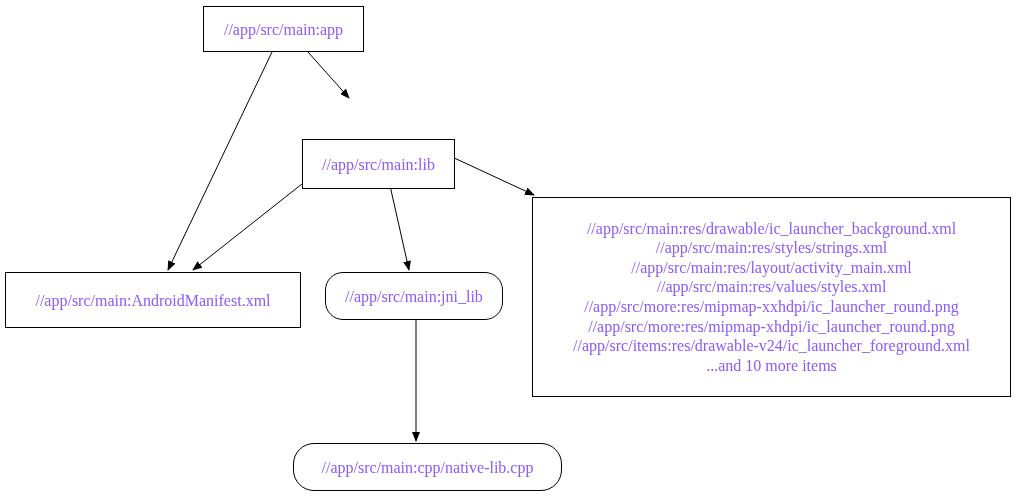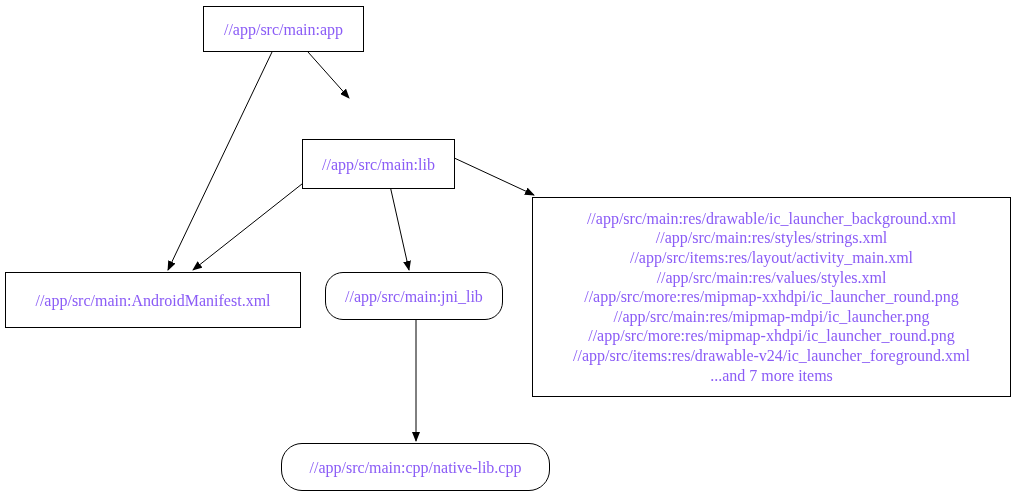--- a/index.html
+++ b/index.html
@@ -39,21 +39,21 @@
   .node.multiline {
     flex-direction: column;
     line-height: 19.6px;
     font-size: 16px;
   }
   #node-app            { left: 203px; top: 6px;   width: 161px; height: 46px; }
   #node-lib            { left: 302px; top: 100px; width: 153px; height: 50px; margin-top: 39px; }
   #node-manifest       { left: 5px;   top: 272px; width: 296px; height: 56px; }
   #node-jni-lib        { left: 325px; top: 272px; width: 178px; height: 48px; border-radius: 18px; }
   #node-resources      { left: 532px; top: 197px; width: 479px; height: 200px; }
-  #node-native-lib-cpp { left: 281px; top: 443px; width: 269px; height: 48px; border-radius: 21px; }
+  #node-native-lib-cpp { left: 293px; top: 443px; width: 269px; height: 48px; border-radius: 21px; }
   .edge {
     stroke: #000000;
     stroke-width: 1;
     fill: none;
   }
 </style>
 </head>
 <body>
 
 <div id="canvas">
@@ -84,26 +84,25 @@
     <span>//app/src/main:AndroidManifest.xml</span>
   </div>
 
   <div class="node" id="node-jni-lib">
     <span>//app/src/main:jni_lib</span>
   </div>
 
   <div class="node multiline" id="node-resources">
     <span>//app/src/main:res/drawable/ic_launcher_background.xml</span>
     <span>//app/src/main:res/styles/strings.xml</span>
-    <span>//app/src/items:res/layout/activity_main.xml</span>
+    <span>//app/src/main:res/layout/activity_main.xml</span>
     <span>//app/src/main:res/values/styles.xml</span>
     <span>//app/src/more:res/mipmap-xxhdpi/ic_launcher_round.png</span>
-    <span>//app/src/main:res/mipmap-mdpi/ic_launcher.png</span>
     <span>//app/src/more:res/mipmap-xhdpi/ic_launcher_round.png</span>
     <span>//app/src/items:res/drawable-v24/ic_launcher_foreground.xml</span>
-    <span>...and 7 more items</span>
+    <span>...and 10 more items</span>
   </div>
 
   <div class="node" id="node-native-lib-cpp">
     <span>//app/src/main:cpp/native-lib.cpp</span>
   </div>
 
 </div>
 
 </body></html>

